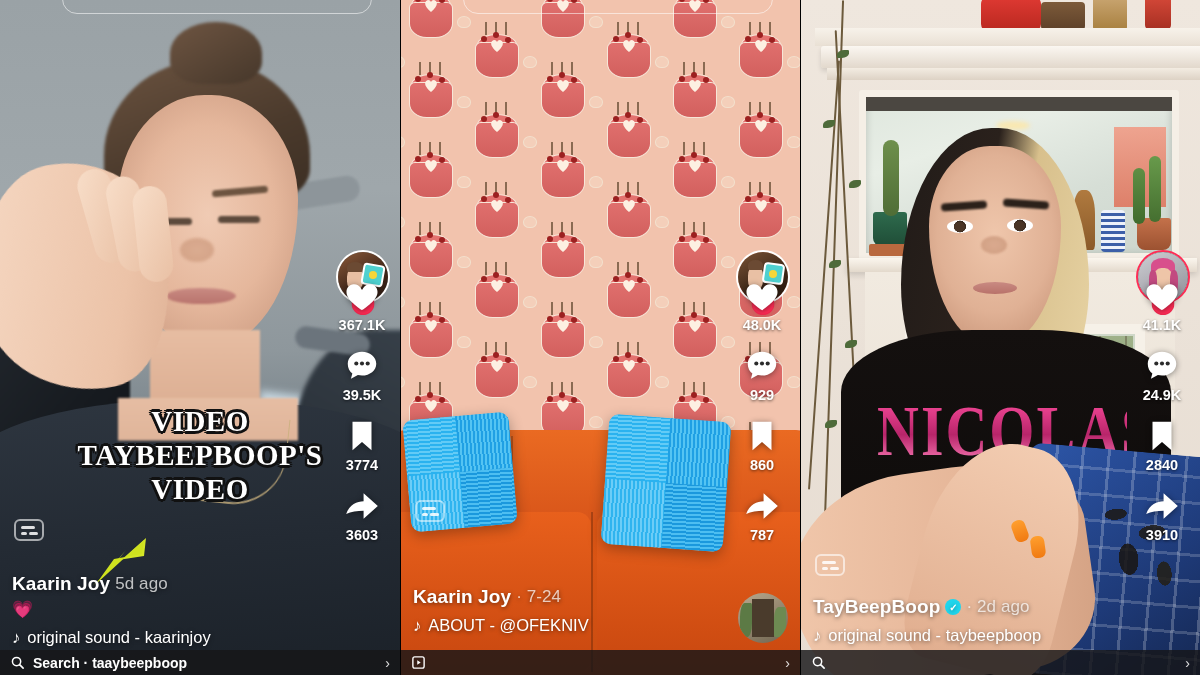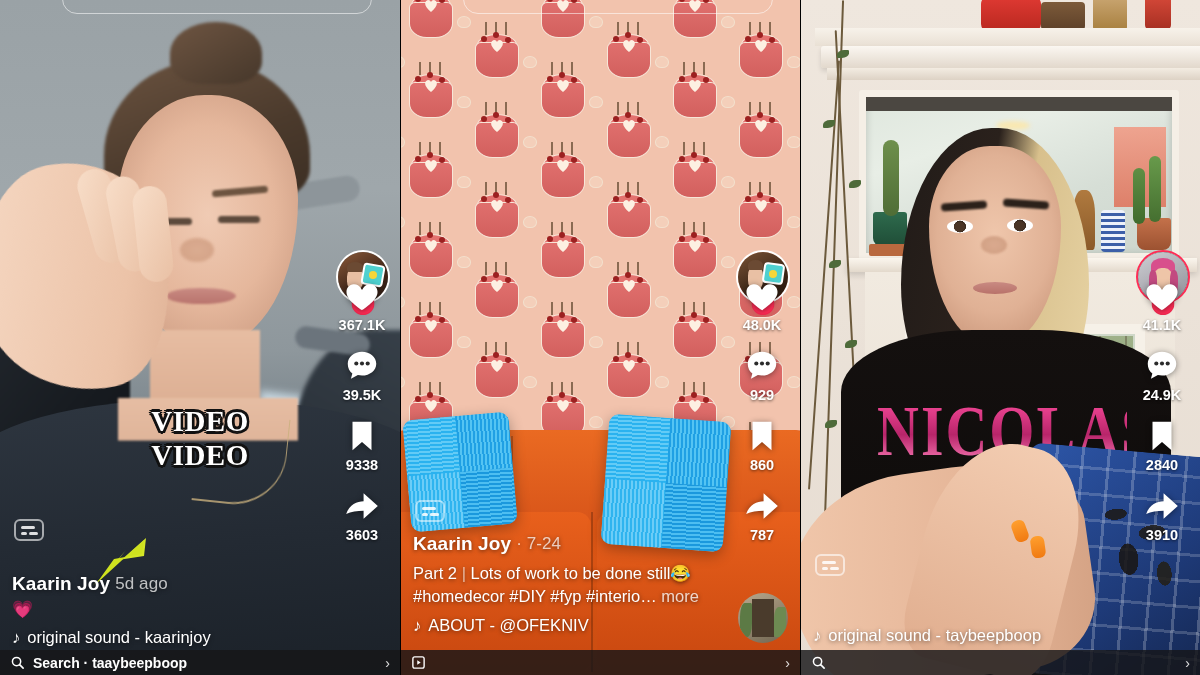--- a/index.html
+++ b/index.html
@@ -406,20 +406,21 @@
       <div class="p1-fing" style="left:136px;top:186px;transform:rotate(-6deg);"></div>
       <div class="p1-shirt"></div>
       <div class="p1-collar"></div>
       <div class="p1-chain"></div>
     </div>
 
     <div class="top-pill"></div>
 
     <div class="p1-overlay">
       <div>VIDEO</div>
+      <div>TAYBEEPBOOP'S</div>
       <div>VIDEO</div>
     </div>
 
     <svg class="p1-arrow" viewBox="0 0 62 56">
       <path d="M4 52 L58 4 L56 22 L30 26 L38 16 L14 44 Z" fill="#d4e627"></path>
       <path d="M8 50 L56 6 L54 20 L26 25 Z" fill="#cfe21f"></path>
     </svg>
 
     <div class="cc-btn" style="left:14px;top:519px;">
       <b class="l1"></b>
@@ -463,21 +464,21 @@
           <circle cx="8.4" cy="10.4" r="1.3" fill="#2b2b2b"></circle>
             <circle cx="12" cy="10.4" r="1.3" fill="#2b2b2b"></circle>
             <circle cx="15.6" cy="10.4" r="1.3" fill="#2b2b2b"></circle>
         </svg>
         <span class="rail-count">39.5K</span>
       </div>
       <div class="rail-item">
         <svg class="rail-ico" viewBox="0 0 24 24">
           <path fill="#fff" d="M6 3h12v18l-6-5.2L6 21V3z"></path>
         </svg>
-        <span class="rail-count">9338</span>
+        <span class="rail-count">3774</span>
       </div>
       <div class="rail-item">
         <svg class="rail-ico" viewBox="0 0 24 24">
           <path fill="#fff" d="M2 17c2-6 7-8 11-8V4l9 8-9 8v-5c-4 0-8 .8-11 2z"></path>
         </svg>
         <span class="rail-count">3603</span>
       </div>
     </div>
 
     <div class="botbar">
@@ -1095,27 +1096,20 @@
     <div class="cc-btn" style="left:14px;top:500px;border-color:rgba(255,255,255,.5);">
       <b class="l1"></b>
         <b class="l2"></b>
         <b class="l3"></b>
     </div>
 
     <div class="meta" style="bottom:40px;max-width:300px;">
       <div class="uname">
         <span>Kaarin Joy</span>
         <span class="ts">·&nbsp;<span>7-24</span></span>
-      </div>
-      <div class="cap">
-        <span>Part 2</span>
-        <span class="sep">|</span>
-        <span>Lots of work to be done still😂</span><br>
-        <span>#homedecor #DIY #fyp #interio…</span>
-        <span class="more">more</span>
       </div>
       <div class="snd">
         <span>♪</span>
         <span>ABOUT - @OFEKNIV</span>
       </div>
     </div>
 
     <div class="avatar-wrap">
       <div class="avatar">
         <div style="position:absolute;inset:0;background:linear-gradient(150deg,#7a5336,#3b2516 60%,#24160e);"></div>
@@ -1239,20 +1233,25 @@
       <div class="p3-tattoo"></div>
     </div>
 
     <div class="cc-btn" style="left:14px;top:554px;">
       <b class="l1"></b>
         <b class="l2"></b>
         <b class="l3"></b>
     </div>
 
     <div class="meta" style="bottom:30px;">
+      <div class="uname">
+        <span>TayBeepBoop</span>
+        <span class="verified">✓</span>
+        <span class="ts">·&nbsp;<span>2d ago</span></span>
+      </div>
       <div class="snd">
         <span>♪</span>
         <span>original sound - taybeepboop</span>
       </div>
     </div>
 
     <div class="avatar-wrap">
       <div class="avatar ring">
         <div style="position:absolute;inset:0;background:linear-gradient(150deg,#cfcfd4,#8e8e96);"></div>
         <div style="position:absolute;left:13px;top:6px;width:24px;height:16px;border-radius:50% 50% 20% 20%;background:#d84f8c;"></div>

